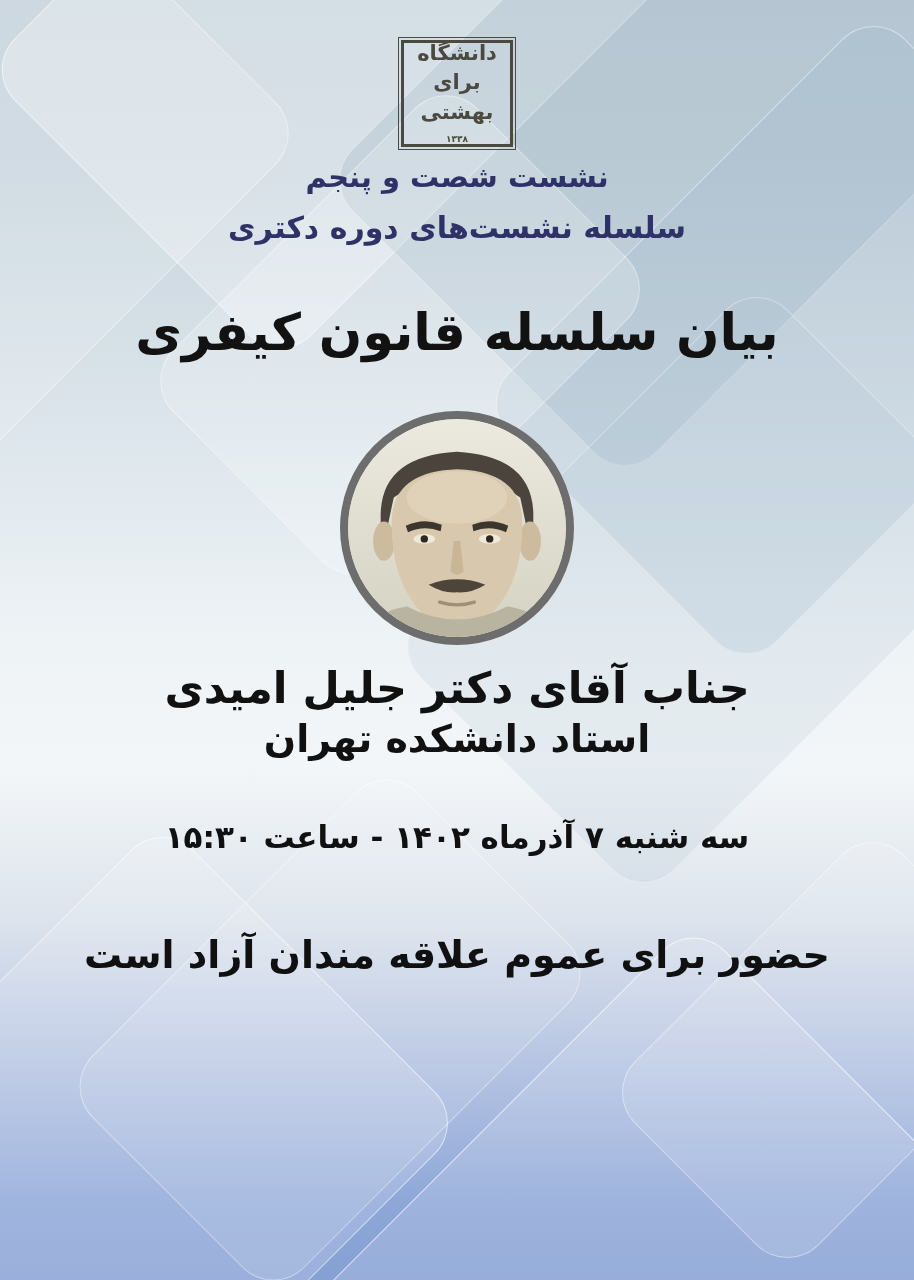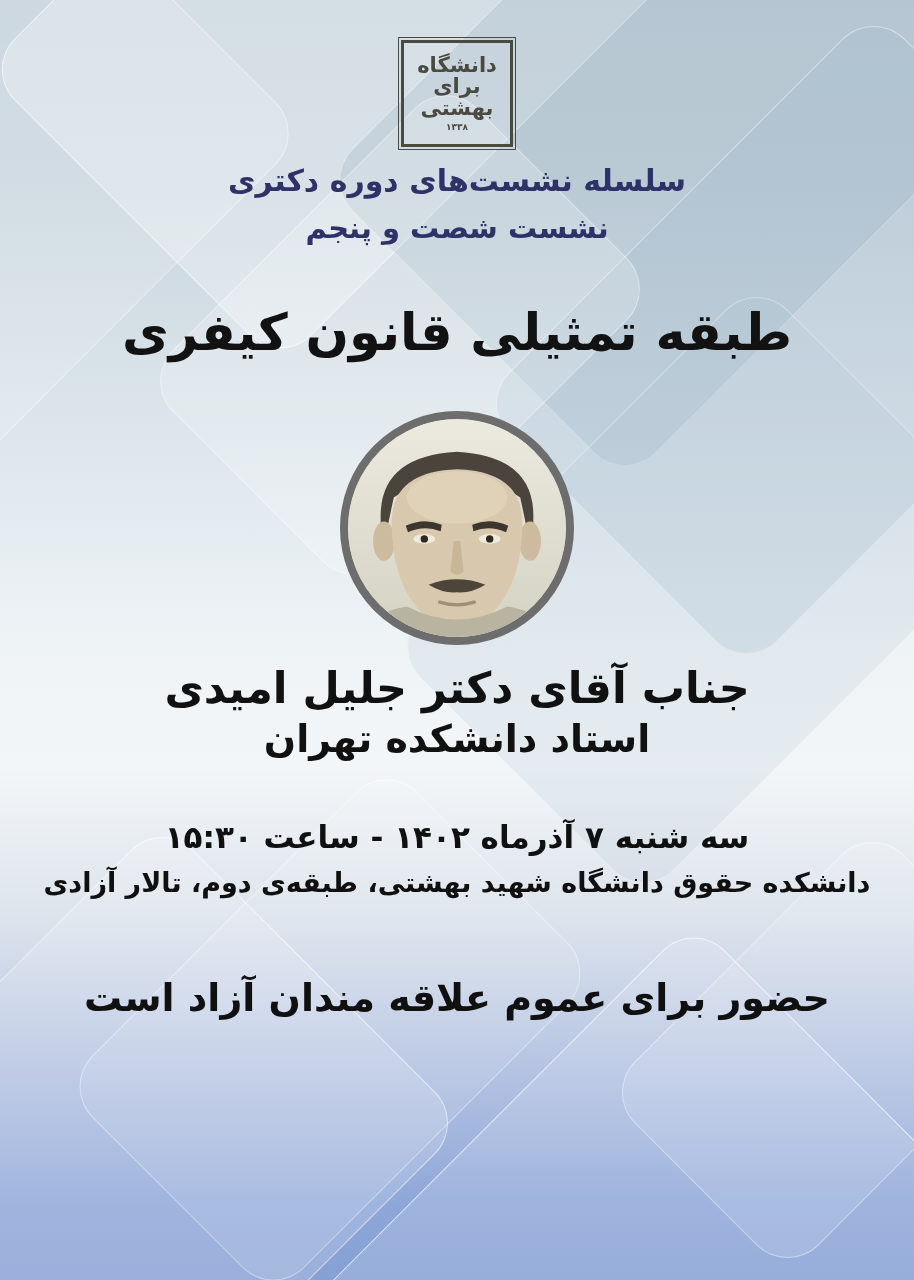--- a/index.html
+++ b/index.html
@@ -67,21 +67,21 @@
   .logo-box {
     margin-top: 40px;
     width: 112px;
     height: 107px;
     border: 3px solid #4b4a40;
     outline: 1px solid #4b4a40;
     outline-offset: 2px;
     display: flex;
     flex-direction: column;
     align-items: center;
-    justify-content: center;
+    justify-content: space-between;
     color: #4b4a40;
     background: rgba(255,255,255,0.06);
   }
   .logo-line { font-weight: bold; font-size: 21px; line-height: 1.02; letter-spacing: -1px; }
   .logo-year { font-size: 9px; margin-top: 3px; font-weight: bold; }
 
   
   .hdr { color: #2e3267; font-weight: bold; }
   .hdr-1 { margin-top: 36px; font-size: 31px; }
   .hdr-2 { margin-top: 16px; font-size: 30px; }
@@ -133,25 +133,25 @@
 
   <div class="content">
 
     <div class="logo-box">
       <div class="logo-line">دانشگاه</div>
       <div class="logo-line">برای</div>
       <div class="logo-line">بهشتی</div>
       <div class="logo-year">۱۳۳۸</div>
     </div>
 
+    <div class="hdr hdr-3">نشست شصت و پنجم</div>
     <div class="hdr hdr-2">سلسله نشست‌های دوره دکتری</div>
-    <div class="hdr hdr-3">نشست شصت و پنجم</div>
 
     <div class="title">
-      <div>طبقه تمثیلی قانون کیفری</div>
+      <div>بیان سلسله قانون کیفری</div>
     </div>
 
     <div class="portrait-ring">
       <svg viewBox="0 0 200 200" aria-hidden="true">
         <defs>
           <linearGradient id="bgfade" x1="0" y1="0" x2="0" y2="1">
             <stop offset="0" stop-color="#eceadf"></stop>
             <stop offset="1" stop-color="#d4d2c2"></stop>
           </linearGradient>
           <clipPath id="circleClip">
@@ -186,18 +186,17 @@
 
           <path d="M10 210 Q14 178 54 172 Q100 196 146 172 Q186 178 190 210 Z" fill="#b8b4a0"></path>
         </g>
       </svg>
     </div>
 
     <div class="speaker-name">جناب آقای دکتر جلیل امیدی</div>
     <div class="speaker-affil">استاد دانشکده تهران</div>
 
     <div class="sched-datetime">سه شنبه  ۷ آذرماه ۱۴۰۲ -  ساعت ۱۵:۳۰</div>
-    <div class="sched-location">دانشکده حقوق دانشگاه شهید بهشتی، طبقه‌ی دوم، تالار آزادی</div>
 
     <div class="footer-note">حضور برای عموم علاقه مندان آزاد است</div>
 
   </div>
 </div>
 
 </body></html>

